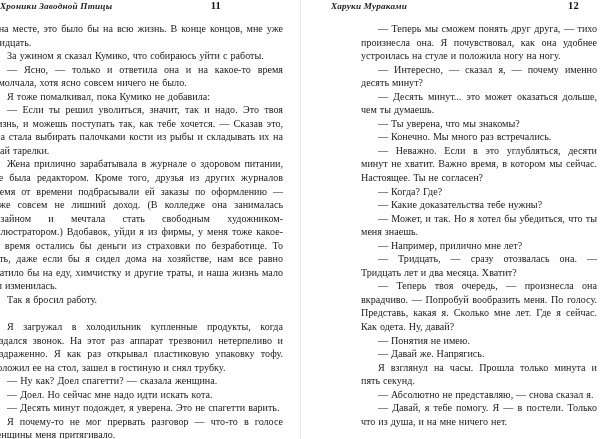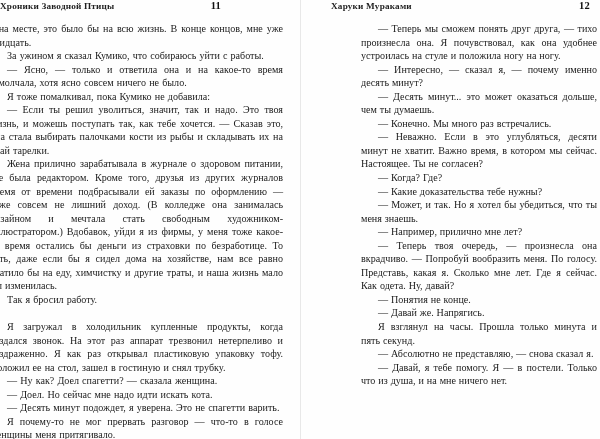--- a/index.html
+++ b/index.html
@@ -26,33 +26,34 @@
     height: 439px;
     box-sizing: border-box;
     overflow: hidden;
   }
   .page-left {
     width: 300px;
     padding: 0 11px 0 0;
   }
   .page-right {
     width: 300px;
-    padding: 0 0 0 0;
+    padding: 0 11px 0 0;
     border-left: 1px solid #e8e8e8;
   }
   .running-head {
     display: flex;
     align-items: baseline;
     height: 16px;
     font-size: 9.2px;
     letter-spacing: 0.2px;
   }
   .rh-left { padding-left: 0px; }
   .rh-right { padding-left: 30px; }
   .rh-title {
+    font-style: italic;
     font-weight: 600;
     white-space: nowrap;
     color: #1f1f1f;
   }
   .rh-spacer { flex: 1 1 auto; }
   .rh-folio {
     font-weight: bold;
     font-size: 10.5px;
     font-style: normal;
     color: #111;
@@ -112,28 +113,30 @@
   <div class="page page-right">
     <div class="running-head rh-right">
       <span class="rh-title">Харуки Мураками</span>
       <span class="rh-spacer"></span>
       <span class="rh-folio">12</span>
     </div>
     <div class="col col-right">
       <p class="dash">— Теперь мы сможем понять друг друга, — тихо произнесла она. Я почувствовал, как она удобнее устроилась на стуле и положила ногу на ногу.</p>
       <p class="dash">— Интересно, — сказал я, — почему именно десять минут?</p>
       <p class="dash">— Десять минут... это может оказаться дольше, чем ты думаешь.</p>
+      <p class="dash">— Ты уверена, что мы знакомы?</p>
       <p class="dash">— Конечно. Мы много раз встречались.</p>
       <p class="dash">— Неважно. Если в это углубляться, десяти минут не хватит. Важно время, в котором мы сейчас. Настоящее. Ты не согласен?</p>
       <p class="dash">— Когда? Где?</p>
       <p class="dash">— Какие доказательства тебе нужны?</p>
       <p class="dash">— Может, и так. Но я хотел бы убедиться, что ты меня знаешь.</p>
       <p class="dash">— Например, прилично мне лет?</p>
+      <p class="dash">— Тридцать, — сразу отозвалась она. — Тридцать лет и два месяца. Хватит?</p>
       <p class="dash">— Теперь твоя очередь, — произнесла она вкрадчиво. — Попробуй вообразить меня. По голосу. Представь, какая я. Сколько мне лет. Где я сейчас. Как одета. Ну, давай?</p>
-      <p class="dash">— Понятия не конце.</p>
+      <p class="dash">— Понятия не имею.</p>
       <p class="dash">— Давай же. Напрягись.</p>
       <p>Я взглянул на часы. Прошла только минута и пять секунд.</p>
       <p class="dash">— Абсолютно не представляю, — снова сказал я.</p>
       <p class="dash">— Давай, я тебе помогу. Я — в постели. Только что из душа, и на мне ничего нет.</p>
 
     </div>
   </div>
 
 </div>
 

